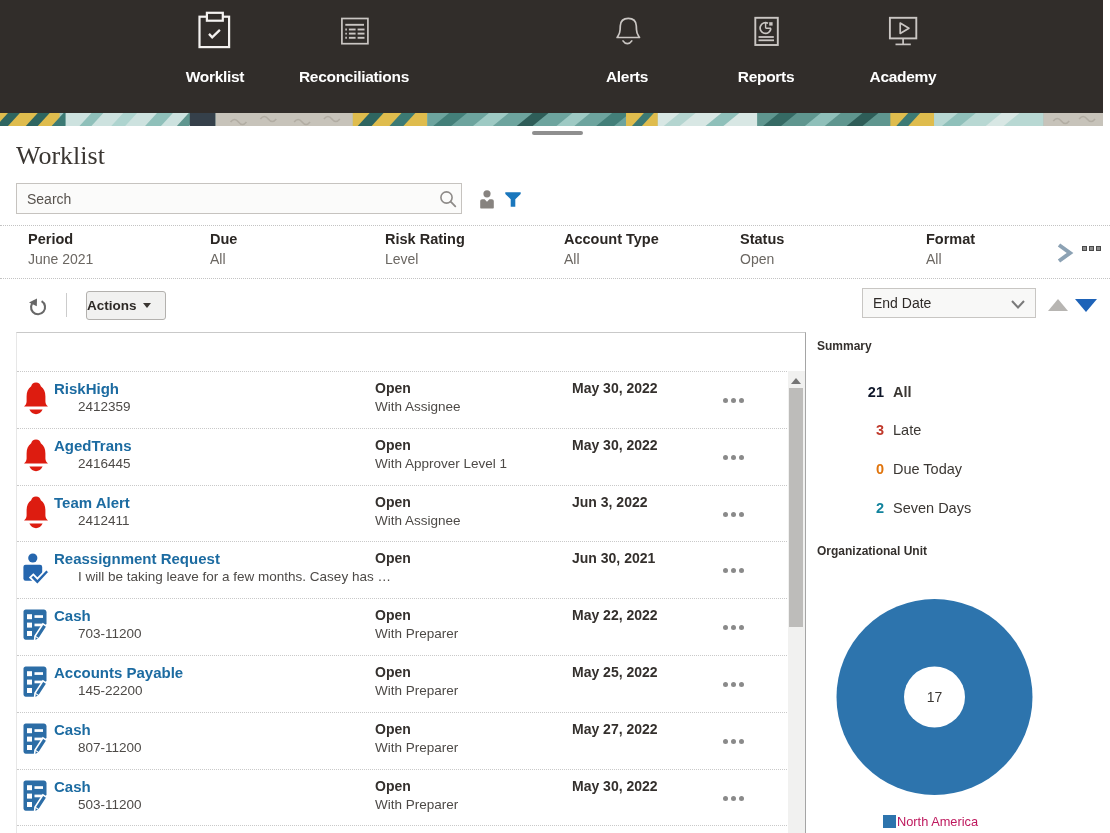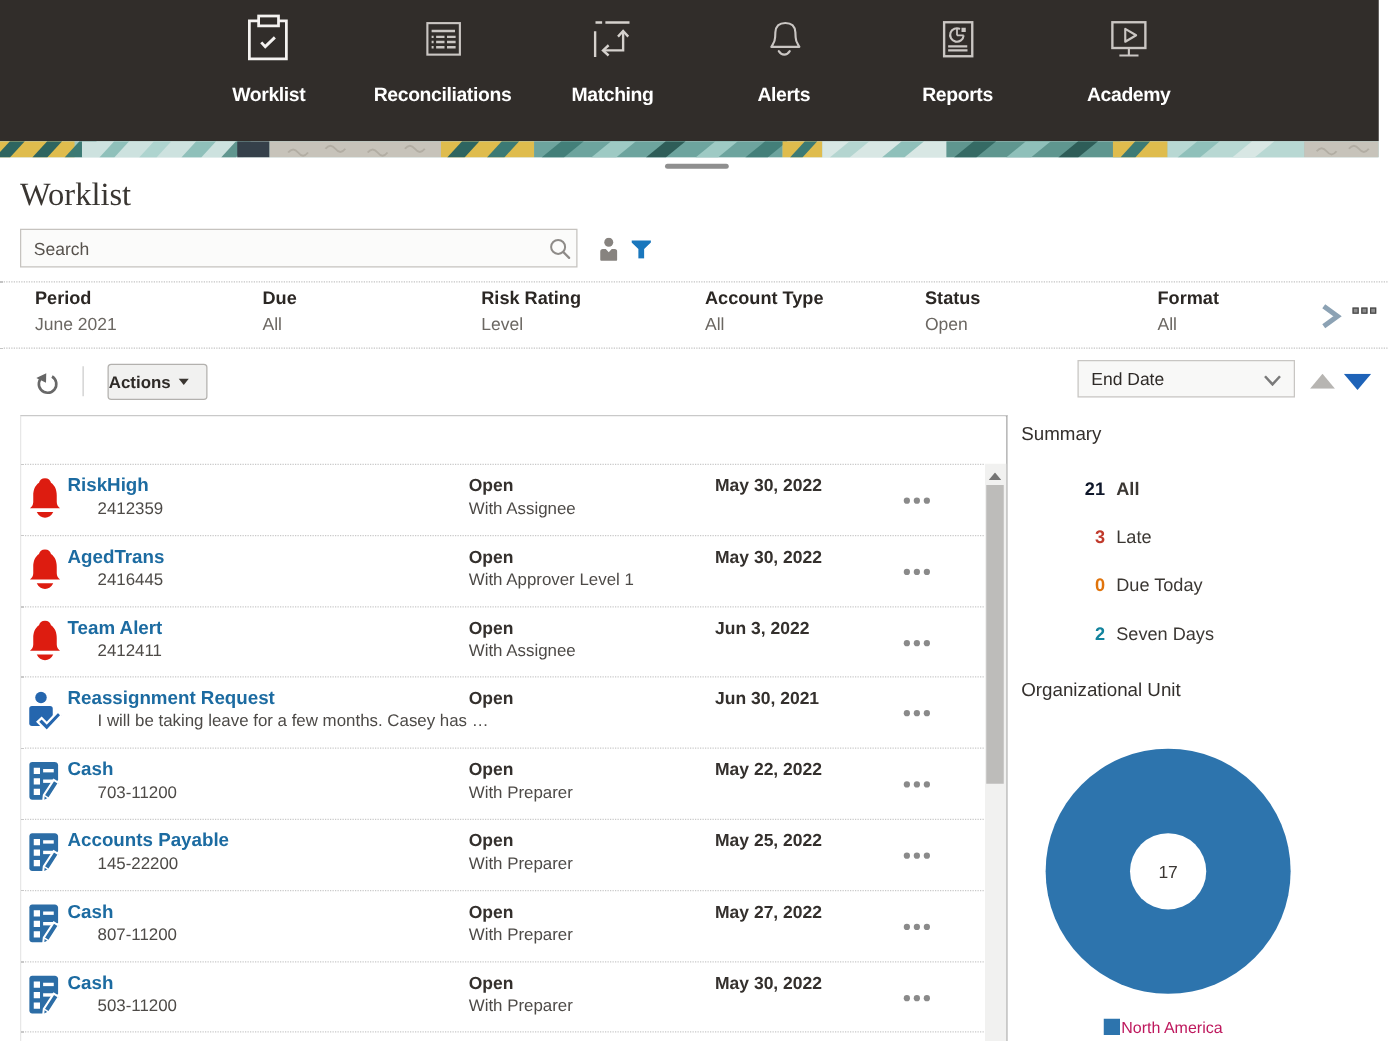--- a/index.html
+++ b/index.html
@@ -46,21 +46,21 @@
   .rstat { position:absolute; left:358px; top:8px; font-size:14px; font-weight:700; color:#34302d; white-space:nowrap;}
   .rstatsub { position:absolute; left:358px; top:27px; font-size:13.5px; color:#4d4a47; white-space:nowrap;}
   .rdate { position:absolute; left:555px; top:8px; font-size:14px; font-weight:700; color:#34302d; white-space:nowrap;}
   .rdots { position:absolute; left:706px; top:26px; display:flex; }
   .dot { display:inline-block; width:5px; height:5px; background:#8a8a8a; margin-right:3px; border-radius:50%;}
   .fdot { display:inline-block; width:5px; height:5px; background:#8f8f8f; border:1px solid #4a4a4a; margin-right:2px; }
   
   #sbtrack { position:absolute; left:771px; top:38px; width:17px; height:462px; background:#f1f1f0; }
   #sbthumb { position:absolute; left:1px; top:17px; width:14px; height:239px; background:#bdbcba; }
   
-  .paneltitle { position:absolute; font-size:15px; font-weight:400; color:#34302d; }
+  .paneltitle { position:absolute; font-size:12px; font-weight:700; color:#34302d; }
   .sumrow { position:absolute; left:817px; width:260px; height:20px; }
   .sumnum { position:absolute; left:27px; width:40px; text-align:right; font-size:14.5px; font-weight:700; }
   .sumlab { position:absolute; left:76px; font-size:14.5px; color:#3b3733; }
 </style>
 </head>
 <body>
 <div id="topbar">
   <div class="nav" style="left:146px;">
     <svg width="42" height="44" viewBox="0 0 42 44">
       <rect x="5.5" y="8.7" width="29.6" height="30.4" fill="none" stroke="#f4f2f0" stroke-width="2.2"></rect>
@@ -77,30 +77,20 @@
       <line x1="15.9" y1="21.5" x2="22.6" y2="21.5" stroke="#cac6c3" stroke-width="1.9"></line>
       <line x1="24.6" y1="21.5" x2="31.5" y2="21.5" stroke="#cac6c3" stroke-width="1.9"></line>
       <line x1="12.3" y1="25.6" x2="13.9" y2="25.6" stroke="#cac6c3" stroke-width="1.9"></line>
       <line x1="15.9" y1="25.6" x2="22.6" y2="25.6" stroke="#cac6c3" stroke-width="1.9"></line>
       <line x1="24.6" y1="25.6" x2="31.5" y2="25.6" stroke="#cac6c3" stroke-width="1.9"></line>
       <line x1="12.3" y1="29.8" x2="13.9" y2="29.8" stroke="#cac6c3" stroke-width="1.9"></line>
       <line x1="15.9" y1="29.8" x2="22.6" y2="29.8" stroke="#cac6c3" stroke-width="1.9"></line>
       <line x1="24.6" y1="29.8" x2="31.5" y2="29.8" stroke="#cac6c3" stroke-width="1.9"></line>
     </svg>
     <div class="lbl">Reconciliations</div>
-  </div>
-  <div class="nav" style="left:421px;">
-    <svg width="42" height="44" viewBox="0 0 42 44">
-      <path d="M7.4 10 L12.7 10 M15.3 10 L34.6 10" fill="none" stroke="#d5d1cd" stroke-width="1.9"></path>
-      <path d="M7.1 16.9 L7.1 37.5" fill="none" stroke="#d5d1cd" stroke-width="1.9"></path>
-      <path d="M29.5 17.5 L29.5 32.3 L14 32.3" fill="none" stroke="#d5d1cd" stroke-width="1.9"></path>
-      <path d="M25.4 21.3 L29.5 16.8 L33.6 21.3" fill="none" stroke="#d5d1cd" stroke-width="1.9"></path>
-      <path d="M17.9 28.2 L13.4 32.3 L17.9 36.4" fill="none" stroke="#d5d1cd" stroke-width="1.9"></path>
-    </svg>
-    <div class="lbl">Matching</div>
   </div>
   <div class="nav" style="left:558px;">
     <svg width="42" height="44" viewBox="0 0 42 44">
       <path d="M11.1 29.5 C12.5 27 14 25.8 14.1 21.8 L14.3 17.8 C14.6 13 17.2 10.4 22.3 10.4 C27.4 10.4 30 13 30.3 17.8 L30.5 21.8 C30.6 25.8 32.1 27 33.5 29.5 Z" fill="none" stroke="#cac6c3" stroke-width="1.7" stroke-linejoin="round"></path>
       <path d="M17 32.9 C18.2 34.8 19.8 35.7 21.4 35.7 C23 35.7 24.6 34.8 25.8 32.9" fill="none" stroke="#cac6c3" stroke-width="1.7" stroke-linecap="round"></path>
     </svg>
     <div class="lbl">Alerts</div>
   </div>
   <div class="nav" style="left:697px;">
     <svg width="42" height="44" viewBox="0 0 42 44">

